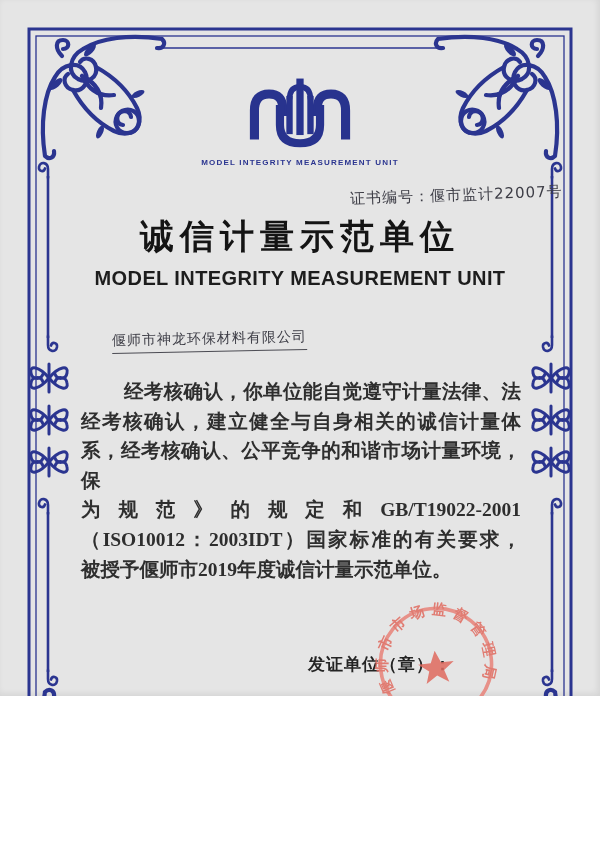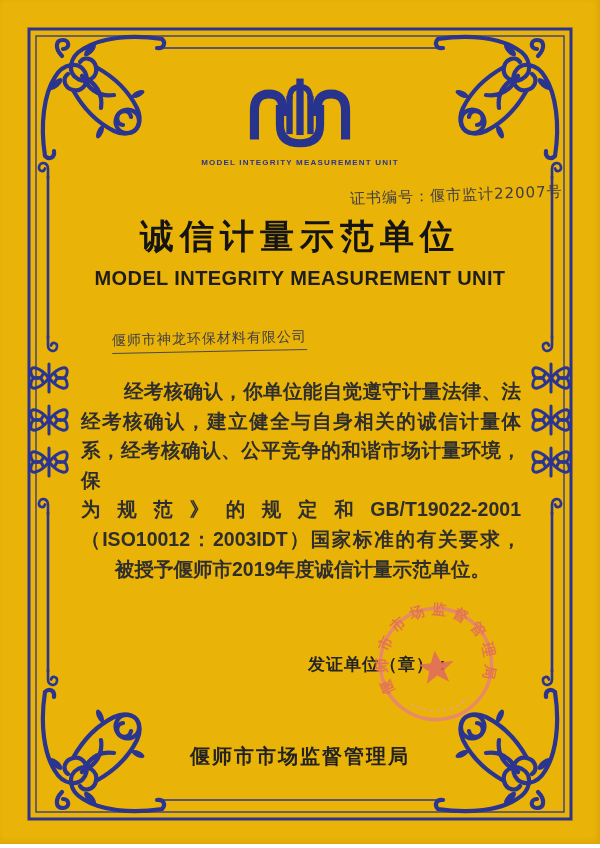--- a/index.html
+++ b/index.html
@@ -1,17 +1,17 @@
 <!DOCTYPE html>
 <html><head>
 <meta charset="utf-8">
 <style>
   html,body{margin:0;padding:0;background:#ffffff;}
   .page{
-    position:relative;width:600px;height:844px;background:#eab308;
+    position:relative;width:600px;height:696px;background:#e5e5e5;
     font-family:"Liberation Sans", sans-serif;overflow:hidden;
     box-shadow:inset -2px -2px 6px rgba(0,0,0,.08);
   }
   .frame-svg{position:absolute;left:0;top:0;width:600px;height:848px;pointer-events:none;}
   
   .logo-wrap{position:absolute;left:0;top:74px;width:600px;display:flex;flex-direction:column;align-items:center;}
   .logo-caption{margin-top:2px;font-size:8px;font-weight:bold;letter-spacing:1.2px;color:#2b3590;}
   
   .cert-no{
     position:absolute;left:350px;top:186px;width:210px;
@@ -33,23 +33,23 @@
     position:absolute;left:112px;top:330px;width:195px;
     border-bottom:1.5px solid #4a4a52;padding-bottom:3px;
     font-size:14px;color:#3d3d46;transform:rotate(-1.2deg);
     font-family:"DejaVu Sans", sans-serif;letter-spacing:1px;white-space:nowrap;
   }
   
   .body-text{
     position:absolute;left:81px;top:377px;width:440px;
     font-size:19.5px;line-height:29.6px;color:#2e2e2e;font-weight:600;
   }
-  .body-line{text-align:justify;text-align-last:justify;}
+  .body-line{text-align:justify;text-align-last:justify;font-family:Liberation Serif, serif;}
   .body-line.first{text-indent:2.2em;}
-  .body-line.last{text-align-last:left;margin-left:34px;}
+  .body-line.last{text-align-last:left;}
   
   .issuer{
     position:absolute;left:308px;top:653px;font-size:17px;font-weight:bold;
     color:#242424;letter-spacing:1px;
   }
   .seal{position:absolute;left:364px;top:592px;width:144px;height:144px;opacity:.85;transform:rotate(-6deg);}
   .authority{
     position:absolute;left:0;top:743px;width:600px;text-align:center;
     font-size:20px;font-weight:bold;letter-spacing:2px;color:#222;
   }

